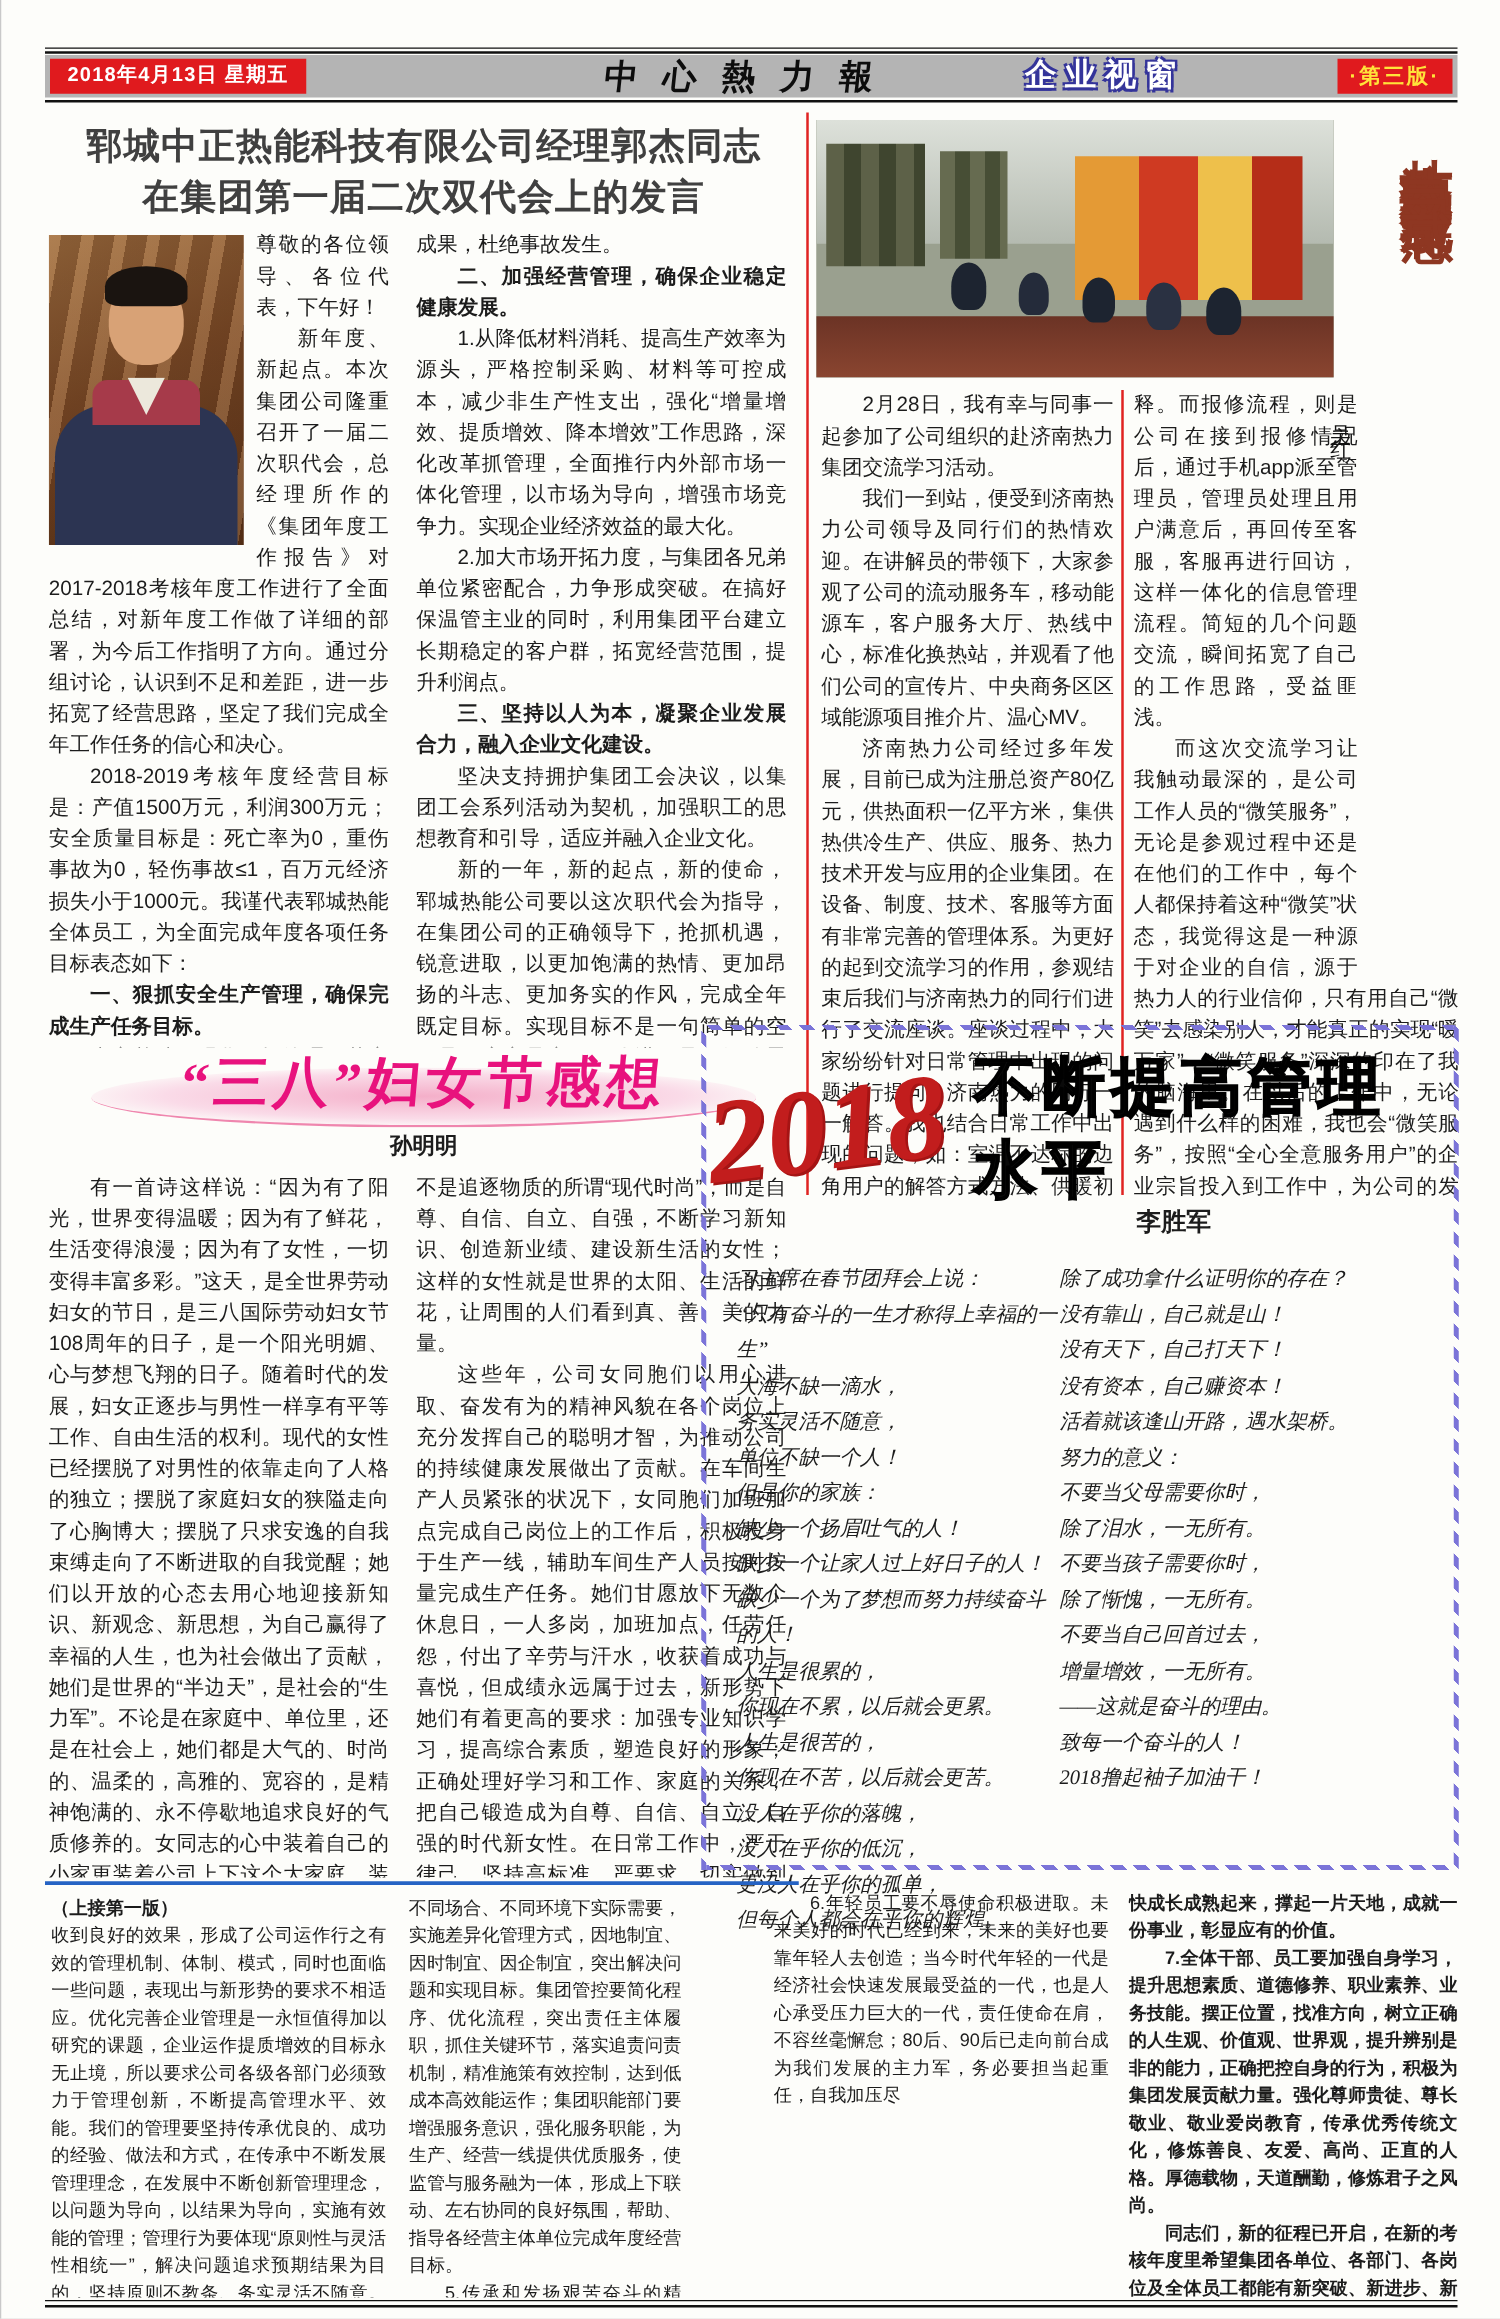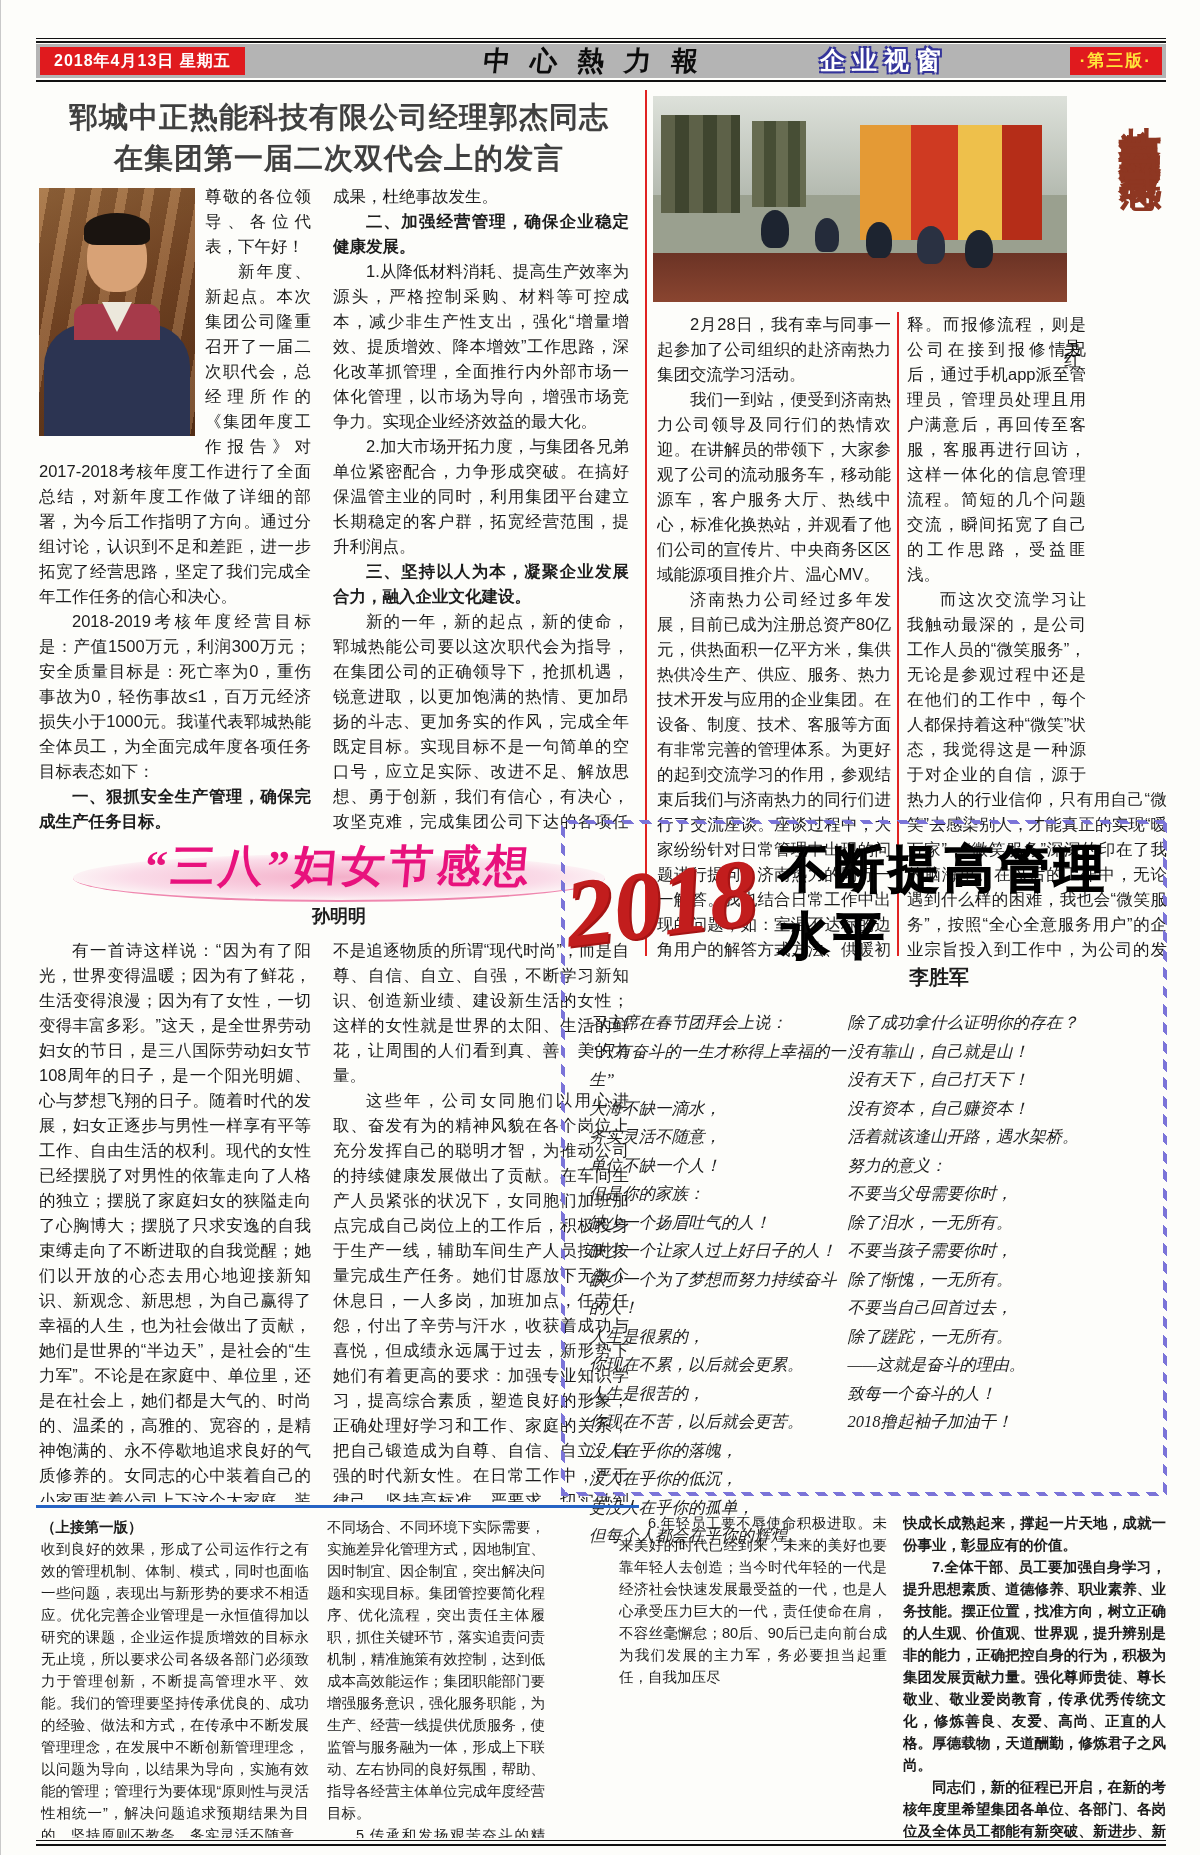--- a/index.html
+++ b/index.html
@@ -115,20 +115,21 @@
         <p>夯实基础，强化现场管理，落实逐级安全生产责任制，以安全质量标准化建设为基础，大力推行安全质量零缺陷管控模式，强化现场管理，巩固安全质量标准化</p>
       </div>
   </div>
   <div class="col" style="left:332px;top:184px;width:296px;height:654px;">
     <div>
         <p class="ni">成果，杜绝事故发生。</p>
         <p class="b">二、加强经营管理，确保企业稳定健康发展。</p>
         <p>1.从降低材料消耗、提高生产效率为源头，严格控制采购、材料等可控成本，减少非生产性支出，强化“增量增效、提质增效、降本增效”工作思路，深化改革抓管理，全面推行内外部市场一体化管理，以市场为导向，增强市场竞争力。实现企业经济效益的最大化。</p>
         <p>2.加大市场开拓力度，与集团各兄弟单位紧密配合，力争形成突破。在搞好保温管主业的同时，利用集团平台建立长期稳定的客户群，拓宽经营范围，提升利润点。</p>
         <p class="b">三、坚持以人为本，凝聚企业发展合力，融入企业文化建设。</p>
+        <p>坚决支持拥护集团工会决议，以集团工会系列活动为契机，加强职工的思想教育和引导，适应并融入企业文化。</p>
         <p>新的一年，新的起点，新的使命，郓城热能公司要以这次职代会为指导，在集团公司的正确领导下，抢抓机遇，锐意进取，以更加饱满的热情、更加昂扬的斗志、更加务实的作风，完成全年既定目标。实现目标不是一句简单的空口号，应立足实际、改进不足、解放思想、勇于创新，我们有信心，有决心，攻坚克难，完成集团公司下达的各项任务指标。</p>
       </div>
   </div>
 
   <div class="vdiv-red" style="left:644px;top:90px;width:2px;height:866px;"></div>
 
   <div class="m-photo">
     <div class="m-top"></div>
     <div class="m-window"></div>
     <div class="m-window2"></div>
@@ -208,21 +209,21 @@
             <p>没有靠山，自己就是山！</p>
             <p>没有天下，自己打天下！</p>
             <p>没有资本，自己赚资本！</p>
             <p>活着就该逢山开路，遇水架桥。</p>
             <p>努力的意义：</p>
             <p>不要当父母需要你时，</p>
             <p>除了泪水，一无所有。</p>
             <p>不要当孩子需要你时，</p>
             <p>除了惭愧，一无所有。</p>
             <p>不要当自己回首过去，</p>
-            <p>除了蹉跎，一无所有。</p>
+            <p>增量增效，一无所有。</p>
             <p>——这就是奋斗的理由。</p>
             <p>致每一个奋斗的人！</p>
             <p>2018撸起袖子加油干！</p>
           </div>
       </div>
     </div>
   </div>
 
   <div class="hdiv-blue"></div>
 

